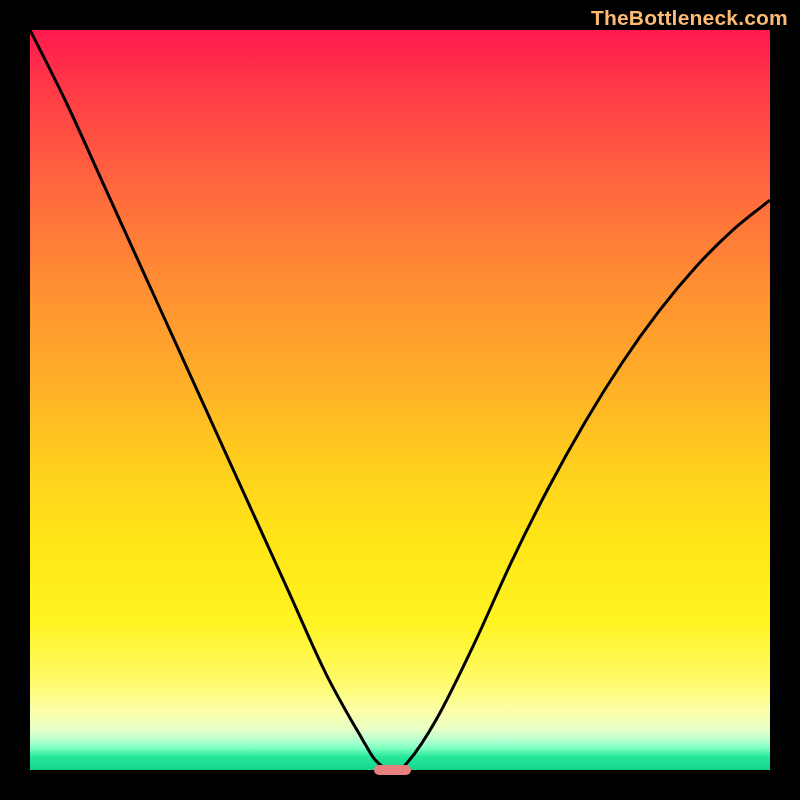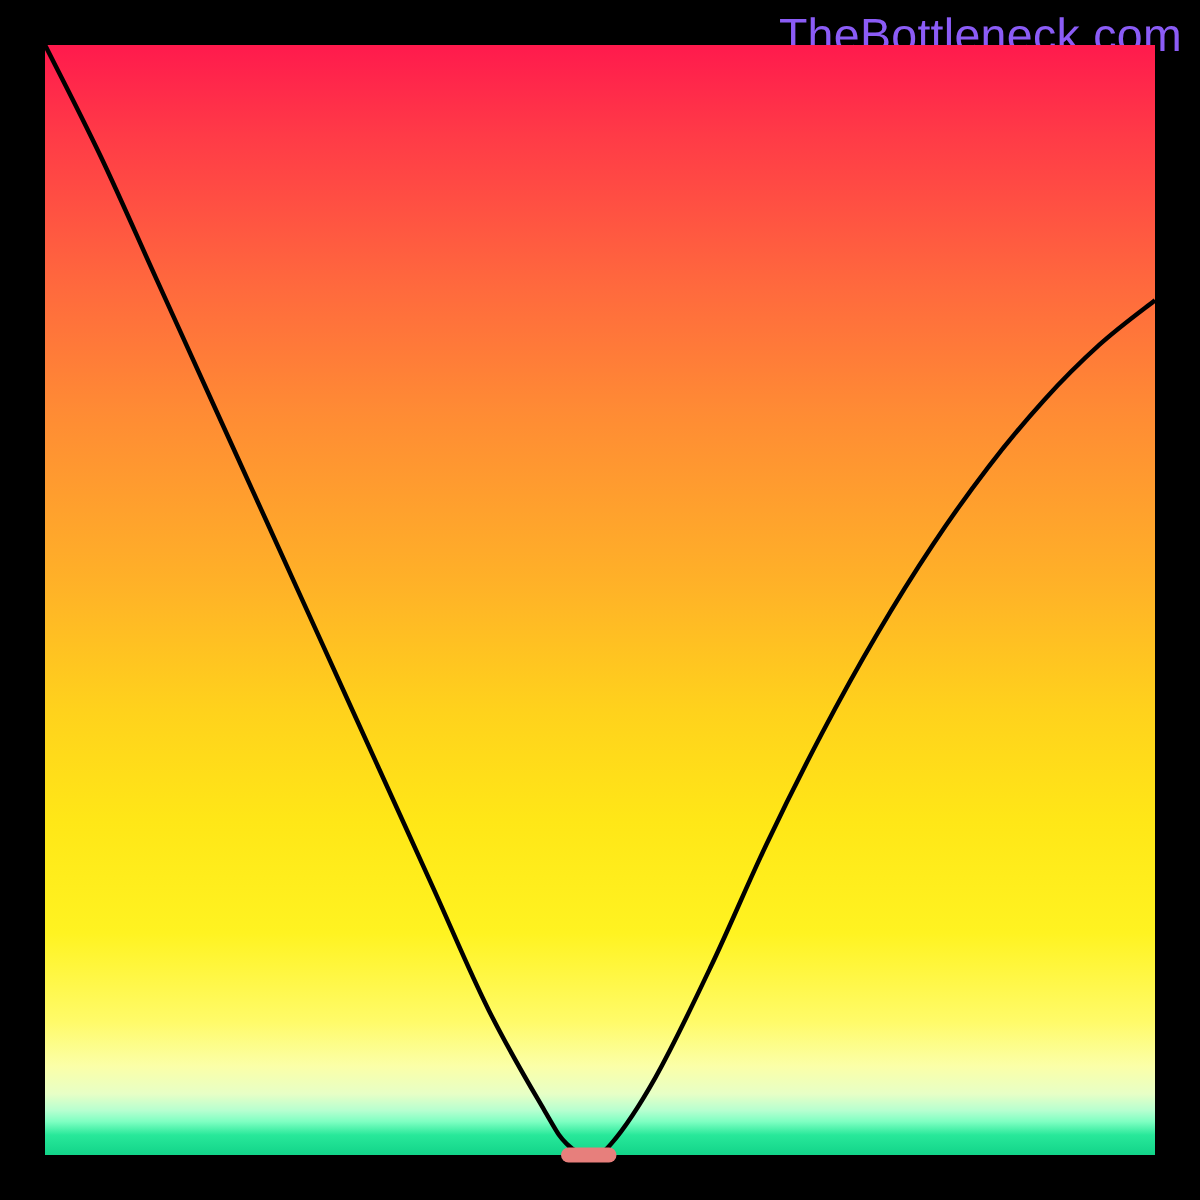--- a/index.html
+++ b/index.html
@@ -53,24 +53,24 @@
   }
   .marker {
     position: absolute;
     background: #e77f7c;
     border-radius: 6px;
   }
   .watermark {
     position: absolute;
     top: 6px;
     right: 12px;
-    color: #8b5cf6;
-    font-size: 31px;
+    color: #fdba74;
+    font-size: 21px;
     letter-spacing: 0.2px;
-    font-weight: 400;
+    font-weight: 700;
   }
 </style>
 </head>
 <body>
 
 <div class="watermark">TheBottleneck.com</div>
 
 <div class="frame">
   <div class="gradient"></div>
 

